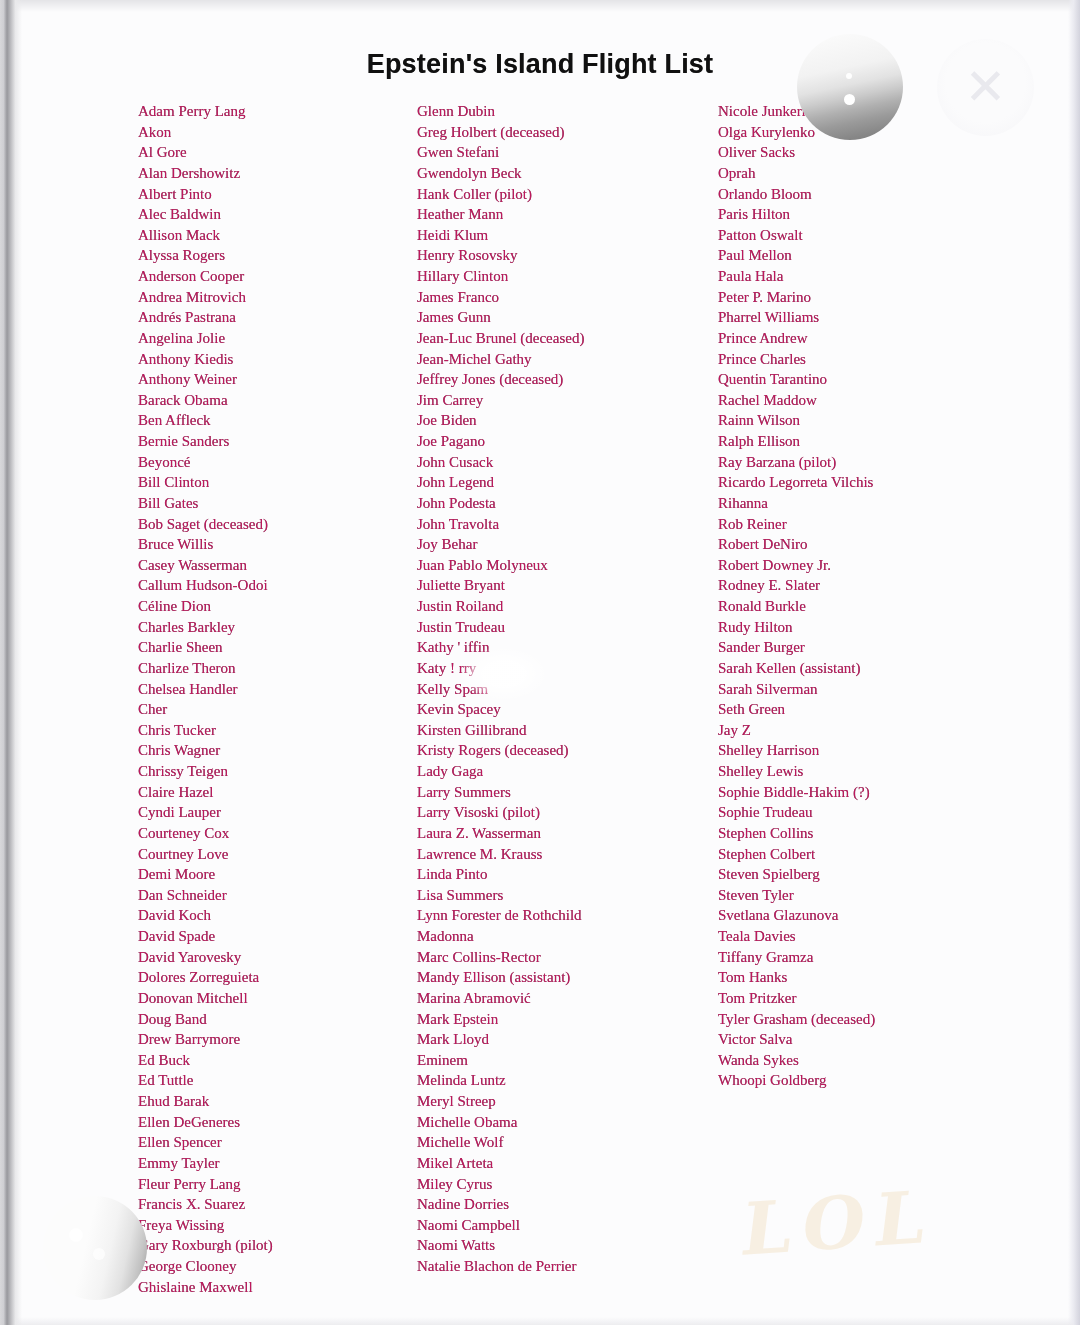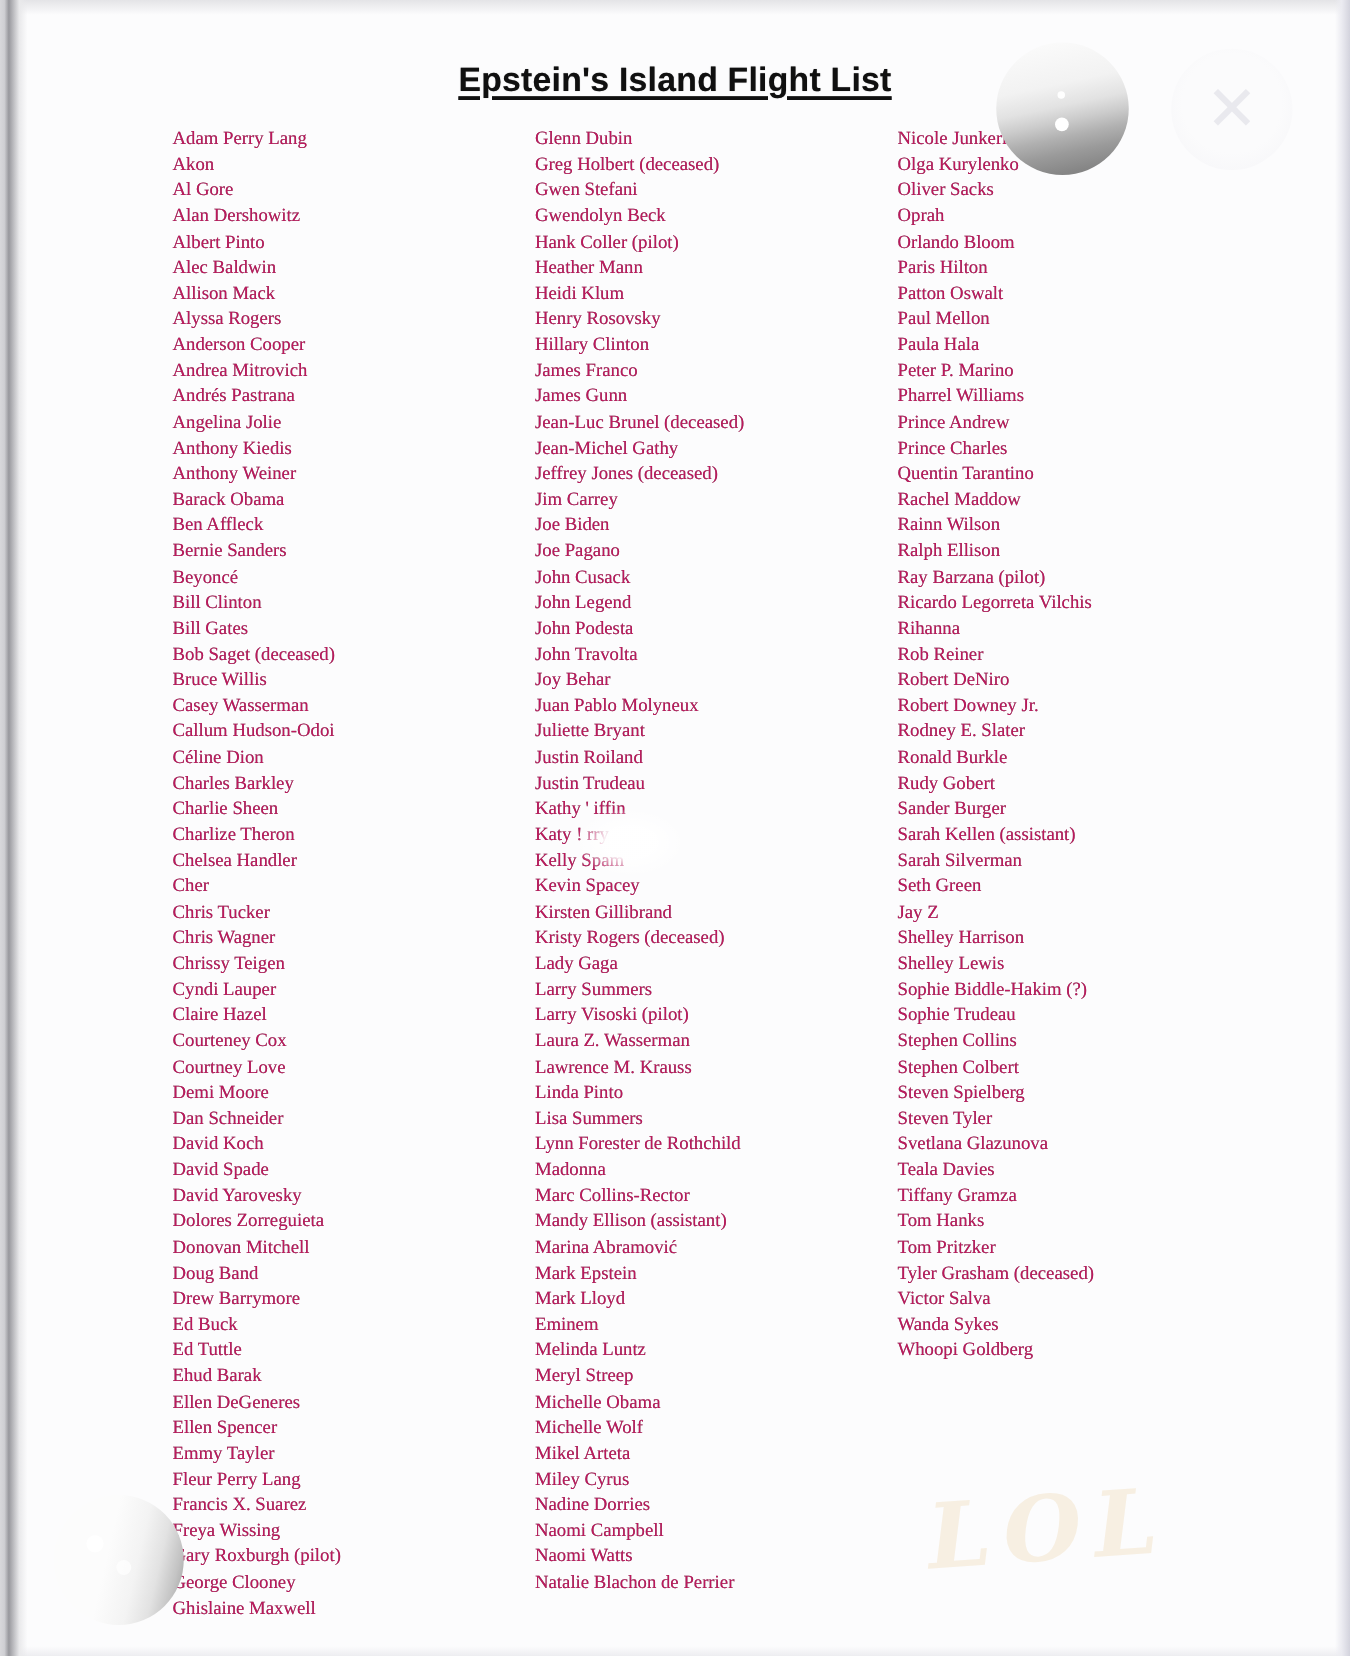--- a/index.html
+++ b/index.html
@@ -14,33 +14,33 @@
   .edge-top{position:absolute;top:0;left:0;right:0;height:12px;z-index:4;
     background:linear-gradient(180deg,#e4e4e7 0%,rgba(252,252,253,0) 100%);}
   .edge-right{position:absolute;right:0;top:0;bottom:0;width:12px;z-index:5;
     background:linear-gradient(270deg,#d3d3dd 0%,#ebebf1 55%,rgba(252,252,253,0) 100%);}
   .edge-bottom{position:absolute;bottom:0;left:0;right:0;height:8px;z-index:4;
     background:linear-gradient(0deg,#ededf0 0%,rgba(252,252,253,0) 100%);}
 
   .title{
     position:absolute;top:49px;left:0;width:100%;text-align:center;
     font-family:"Liberation Sans", sans-serif;font-weight:bold;font-size:27px;
-    color:#101010;text-decoration:underline;text-decoration-thickness:3px;
+    color:#101010;text-decoration-thickness:3px;
     text-underline-offset:4px;letter-spacing:.2px;
     text-shadow:0 0 .6px rgba(0,0,0,.55);
   }
 
   .col{
     position:absolute;top:101px;width:292px;
     font-size:15px;line-height:20.62px;color:#be185d;
     text-shadow:0 0 .5px rgba(25,25,25,.6);
     white-space:nowrap;
   }
   .col1{left:138px}
-  .col2{left:428px}
+  .col2{left:417px}
   .col3{left:718px}
 
   
   .circle-menu{
     position:absolute;left:797px;top:34px;width:106px;height:106px;border-radius:50%;z-index:10;
     background:linear-gradient(168deg,#fafafa 8%,#f2f2f2 34%,#e2e2e2 48%,#cbcbcb 58%,#b0b0b0 68%,#9a9a9a 78%,#868686 90%,#7d7d7d 100%);
   }
   .circle-menu .dot-a{position:absolute;left:49px;top:39px;width:6px;height:6px;border-radius:50%;background:#fff;opacity:.95;}
   .circle-menu .dot-b{position:absolute;left:47px;top:60px;width:11px;height:11px;border-radius:50%;background:#fff;}
   .circle-close{
@@ -110,22 +110,22 @@
       <div>Callum Hudson-Odoi</div>
       <div>Céline Dion</div>
       <div>Charles Barkley</div>
       <div>Charlie Sheen</div>
       <div>Charlize Theron</div>
       <div>Chelsea Handler</div>
       <div>Cher</div>
       <div>Chris Tucker</div>
       <div>Chris Wagner</div>
       <div>Chrissy Teigen</div>
+      <div>Claire Hazel</div>
       <div>Cyndi Lauper</div>
-      <div>Claire Hazel</div>
       <div>Courteney Cox</div>
       <div>Courtney Love</div>
       <div>Demi Moore</div>
       <div>Dan Schneider</div>
       <div>David Koch</div>
       <div>David Spade</div>
       <div>David Yarovesky</div>
       <div>Dolores Zorreguieta</div>
       <div>Donovan Mitchell</div>
       <div>Doug Band</div>
@@ -221,21 +221,21 @@
       <div>Rainn Wilson</div>
       <div>Ralph Ellison</div>
       <div>Ray Barzana (pilot)</div>
       <div>Ricardo Legorreta Vilchis</div>
       <div>Rihanna</div>
       <div>Rob Reiner</div>
       <div>Robert DeNiro</div>
       <div>Robert Downey Jr.</div>
       <div>Rodney E. Slater</div>
       <div>Ronald Burkle</div>
-      <div>Rudy Gobert</div>
+      <div>Rudy Hilton</div>
       <div>Sander Burger</div>
       <div>Sarah Kellen (assistant)</div>
       <div>Sarah Silverman</div>
       <div>Seth Green</div>
       <div>Jay Z</div>
       <div>Shelley Harrison</div>
       <div>Shelley Lewis</div>
       <div>Sophie Biddle-Hakim (?)</div>
       <div>Sophie Trudeau</div>
       <div>Stephen Collins</div>

